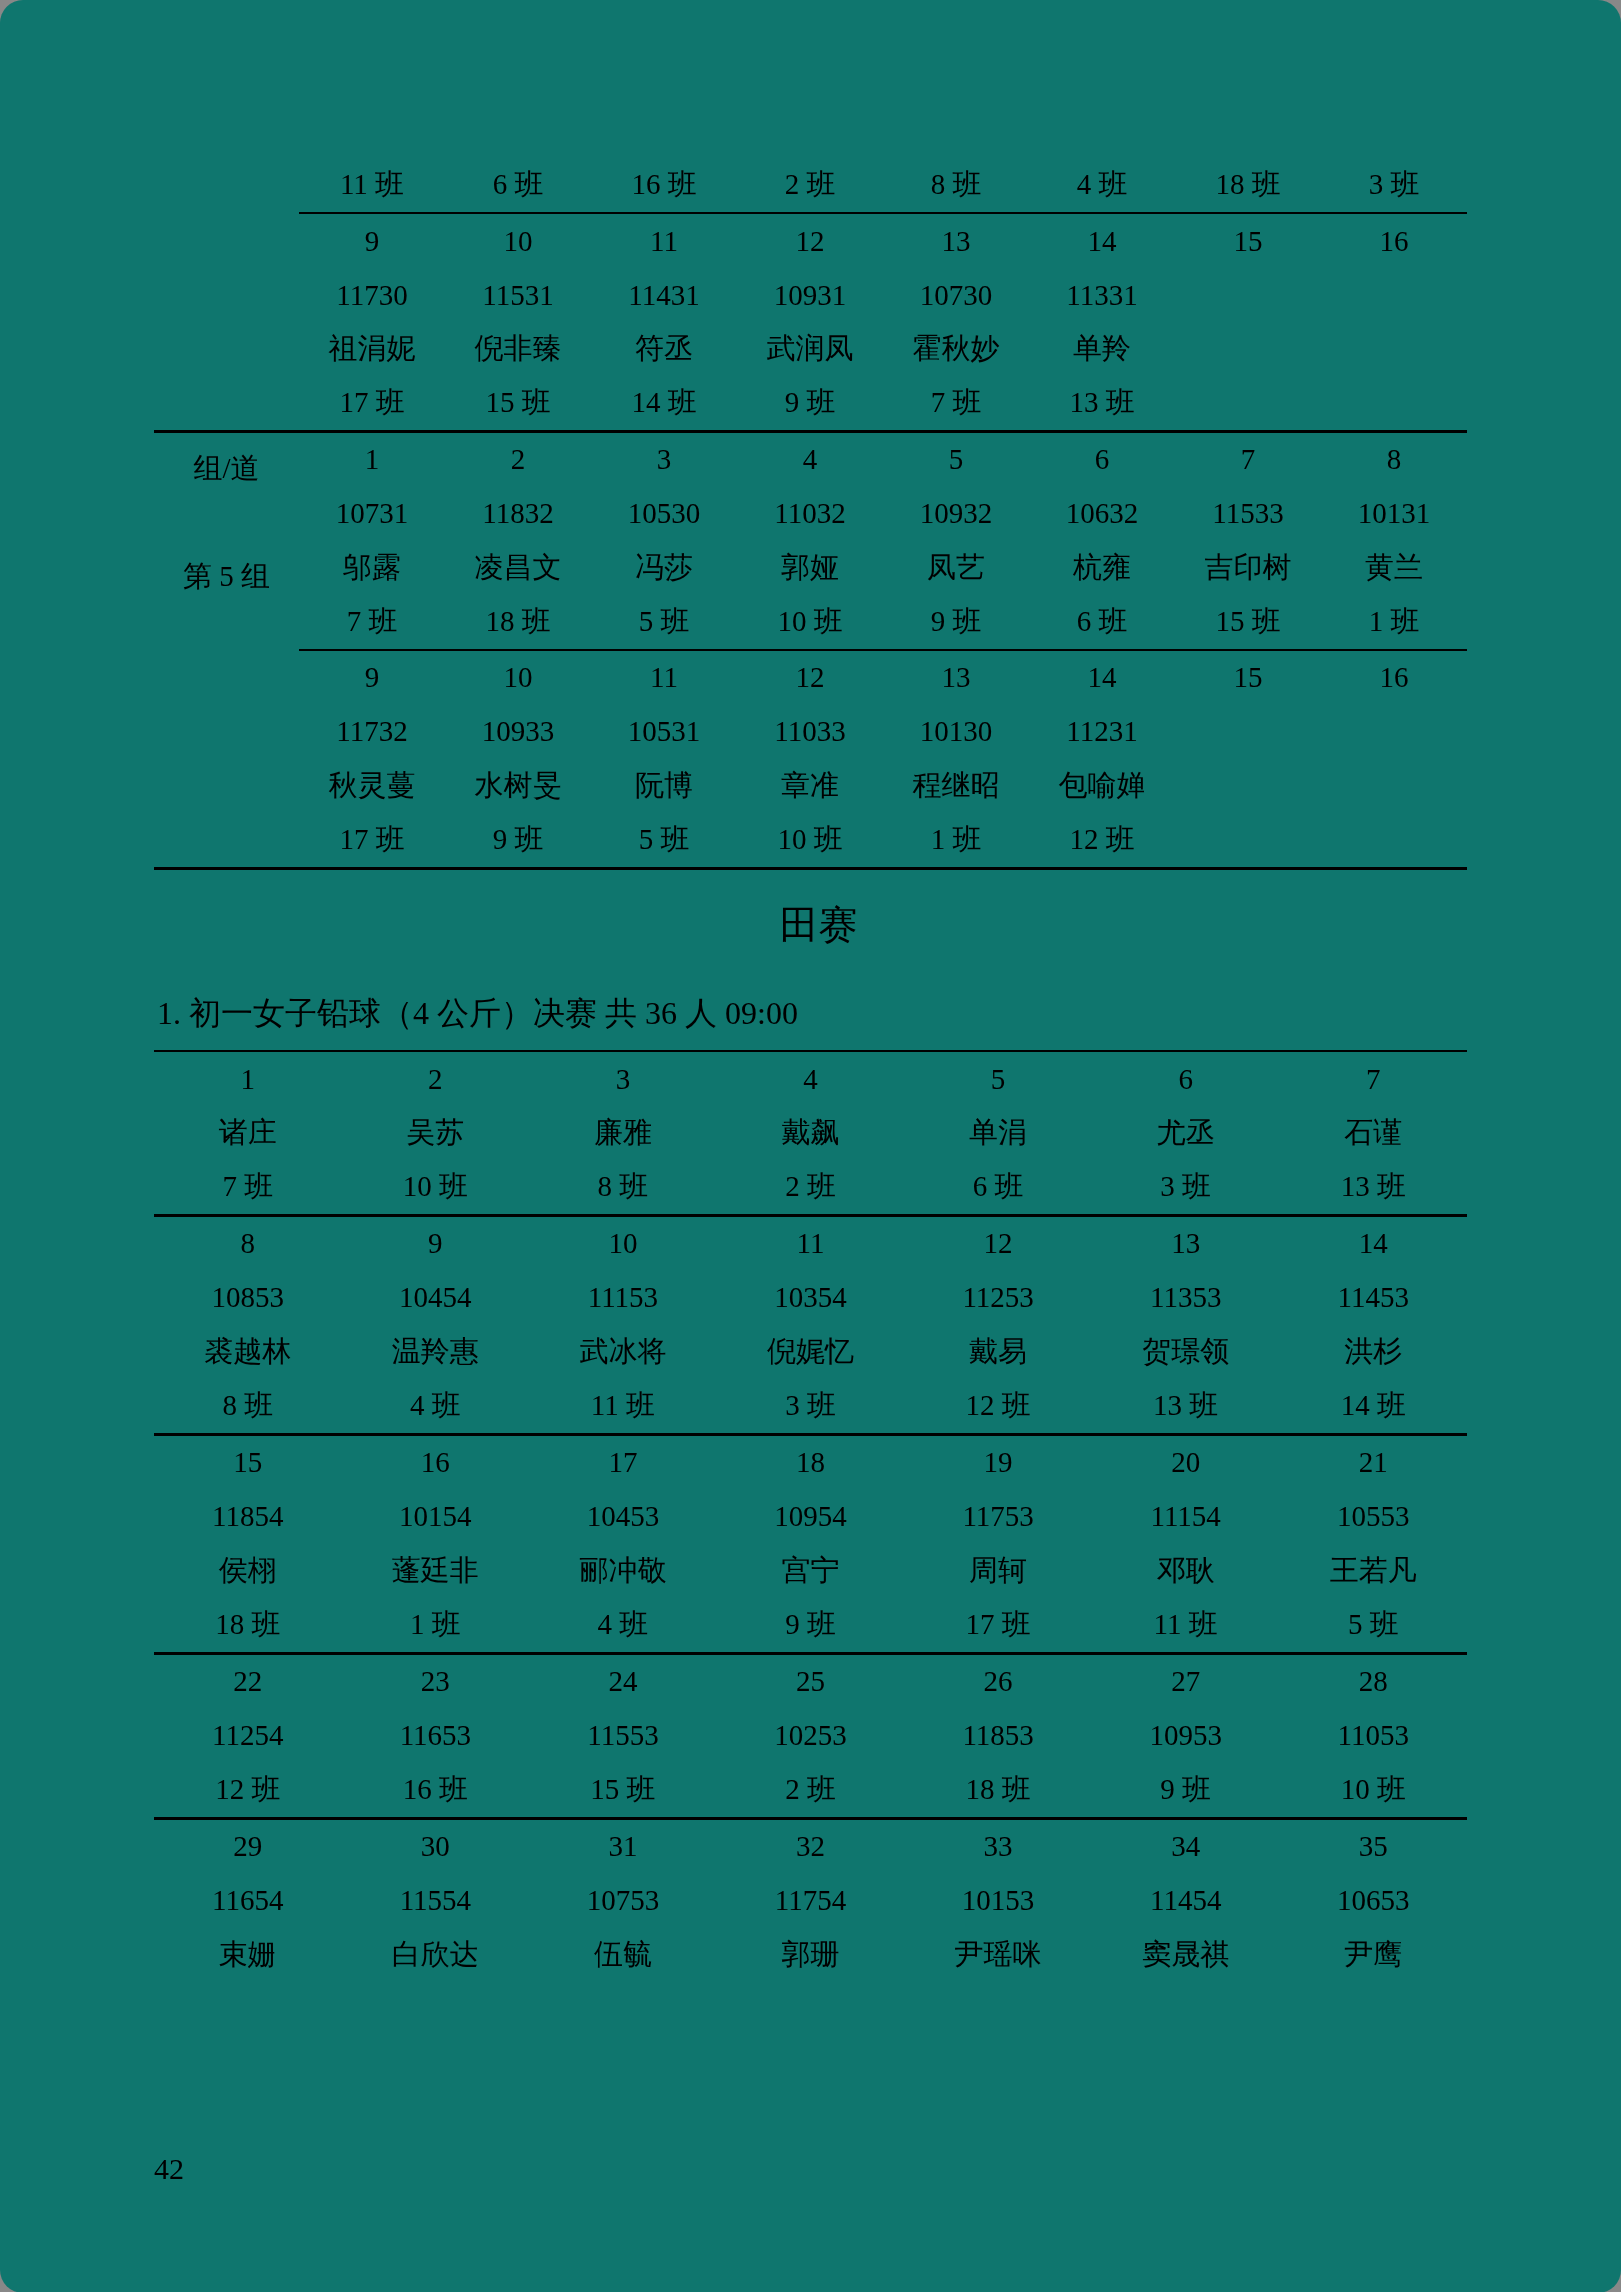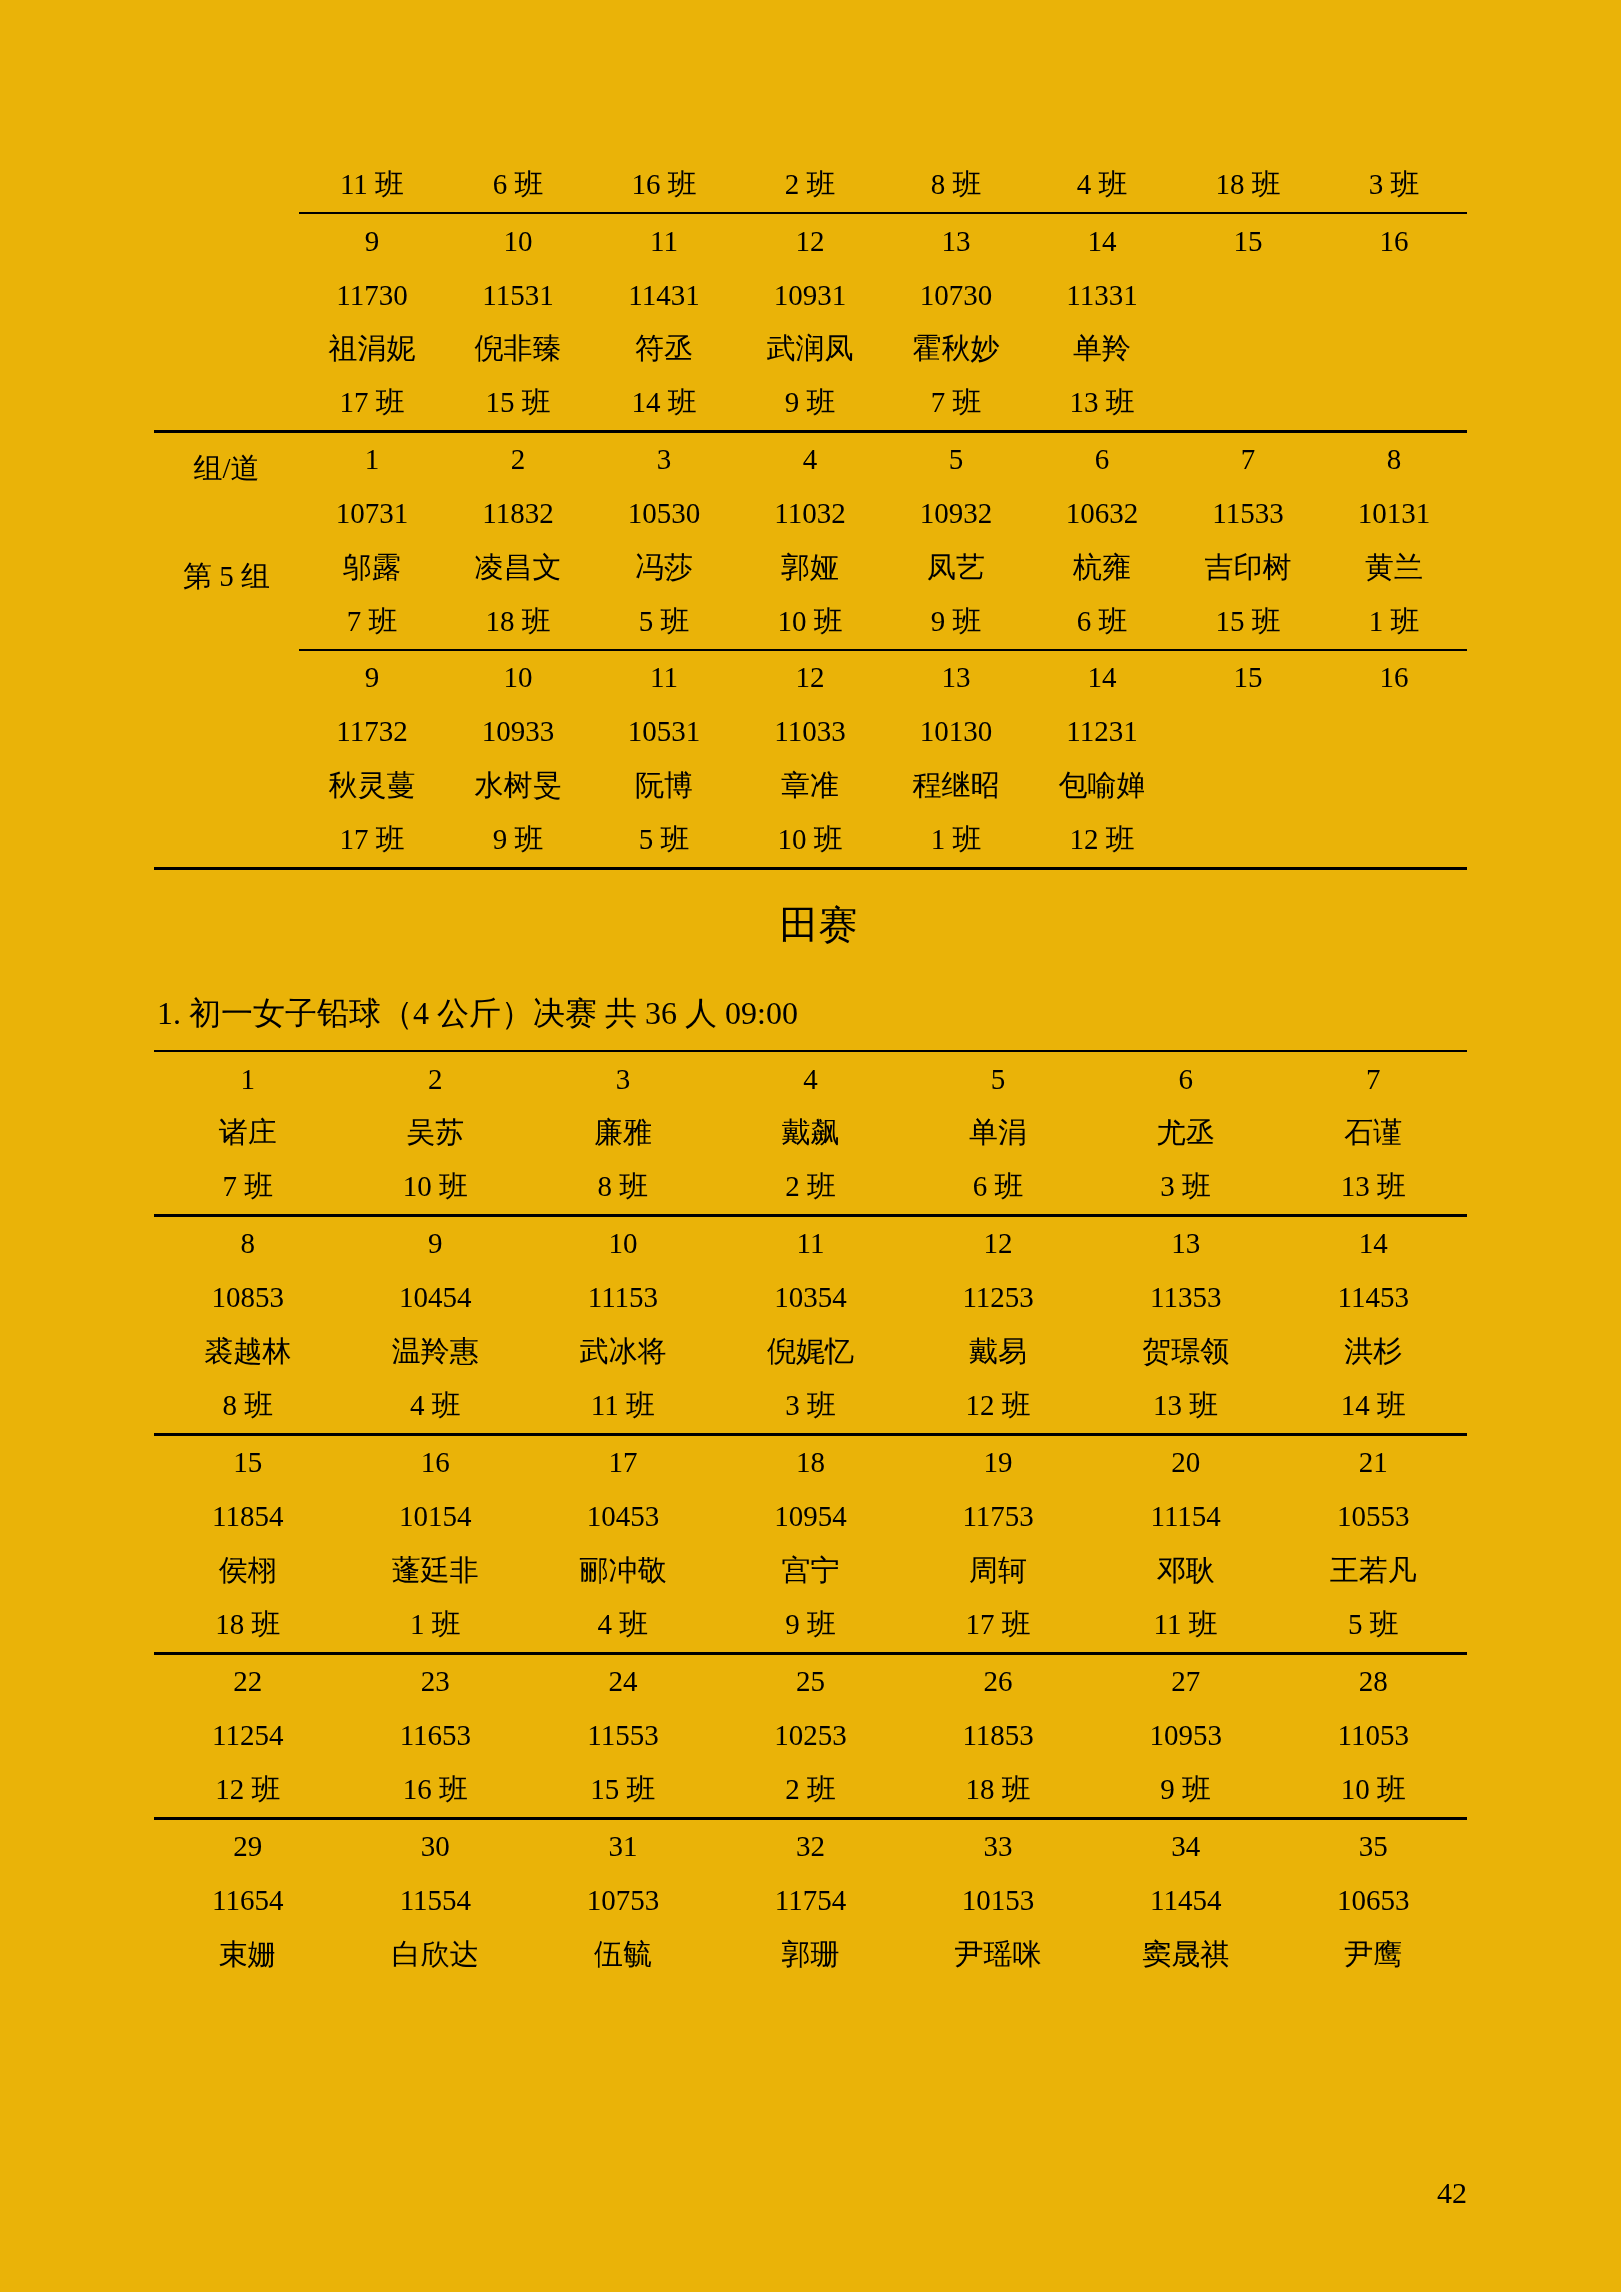--- a/index.html
+++ b/index.html
@@ -1,23 +1,24 @@
 <!DOCTYPE html>
 <html><head>
 <meta charset="utf-8">
 <style>
   html,body{margin:0;padding:0;background:#888;}
   .page{
     position:relative;
     width:1621px;height:2293px;
     margin:0 auto;
-    background:#eab308;
+    background:#0f766e;
     color:#000000;
     font-family:"Liberation Serif","DejaVu Serif",serif;
     overflow:hidden;
+    border-radius:23px;
   }
   .tbl{position:absolute;left:154px;width:1313px;}
   #top-table{top:158px;}
   #field-table{top:1050px;}
   .row{display:flex;height:54px;align-items:center;}
   .cell{flex:1 1 0;text-align:center;font-size:29px;white-space:nowrap;overflow:visible;}
   .label-cell{flex:0 0 145px;margin-top:19px;}
   .rule{background:#000000;}
   .rule.thin{height:2px;}
   .rule.thick{height:2.9px;}
@@ -25,21 +26,21 @@
   .section-title{
     position:absolute;left:154px;top:890px;width:1313px;
     text-align:center;font-size:39px;font-weight:normal;margin:8px;
   }
   .event-title{
     position:absolute;left:157px;top:992px;width:1313px;
     text-align:left;font-size:32px;font-weight:normal;margin:0;white-space:nowrap;
   }
   .page-number{
     position:absolute;left:154px;top:2152px;width:1313px;
-    text-align:right;font-size:30px;margin-top:24px;
+    text-align:left;font-size:30px;
   }
 </style>
 </head>
 <body>
 
 <div class="page">
 
   <div id="top-table" class="tbl">
       <div class="row">
         <div class="cell label-cell"></div>

